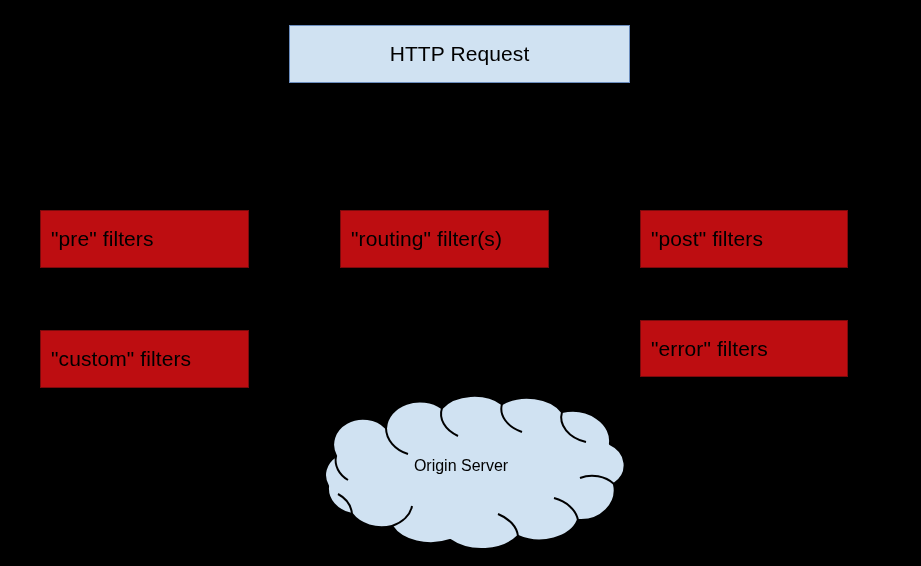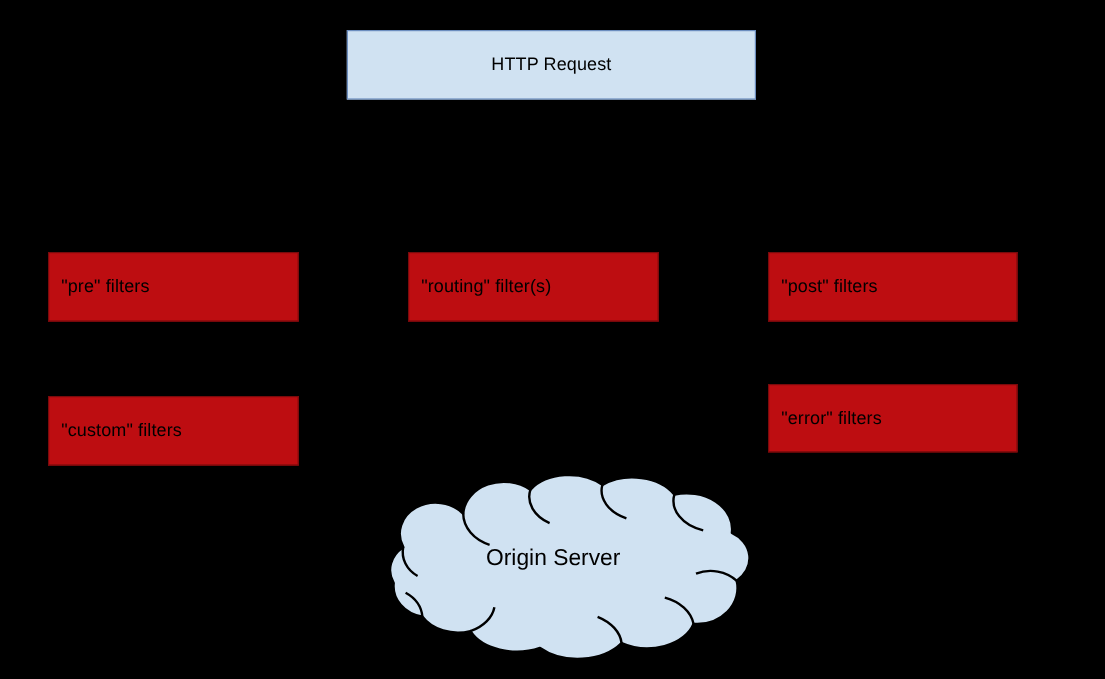--- a/index.html
+++ b/index.html
@@ -31,21 +31,21 @@
     justify-content: center;
   }
   .box.red {
     background: #bd0d11;
     border-color: #7a0a0c;
     justify-content: flex-start;
     padding-left: 10px;
   }
   .box-label {
     color: #000000;
-    font-size: 15px;
+    font-size: 21px;
     line-height: 1.2;
     white-space: nowrap;
     letter-spacing: 0.1px;
   }
   
   .cloud-wrap {
     position: absolute;
   }
   .cloud-wrap svg {
     display: block;
@@ -54,21 +54,21 @@
   .cloud-label {
     position: absolute;
     left: 0;
     top: 0;
     width: 100%;
     height: 100%;
     display: flex;
     align-items: center;
     justify-content: center;
     color: #000000;
-    font-size: 19px;
+    font-size: 16px;
     white-space: nowrap;
     pointer-events: none;
     padding-bottom: 12px;
     box-sizing: border-box;
   }
 </style>
 </head>
 <body>
 
 <div id="canvas">

